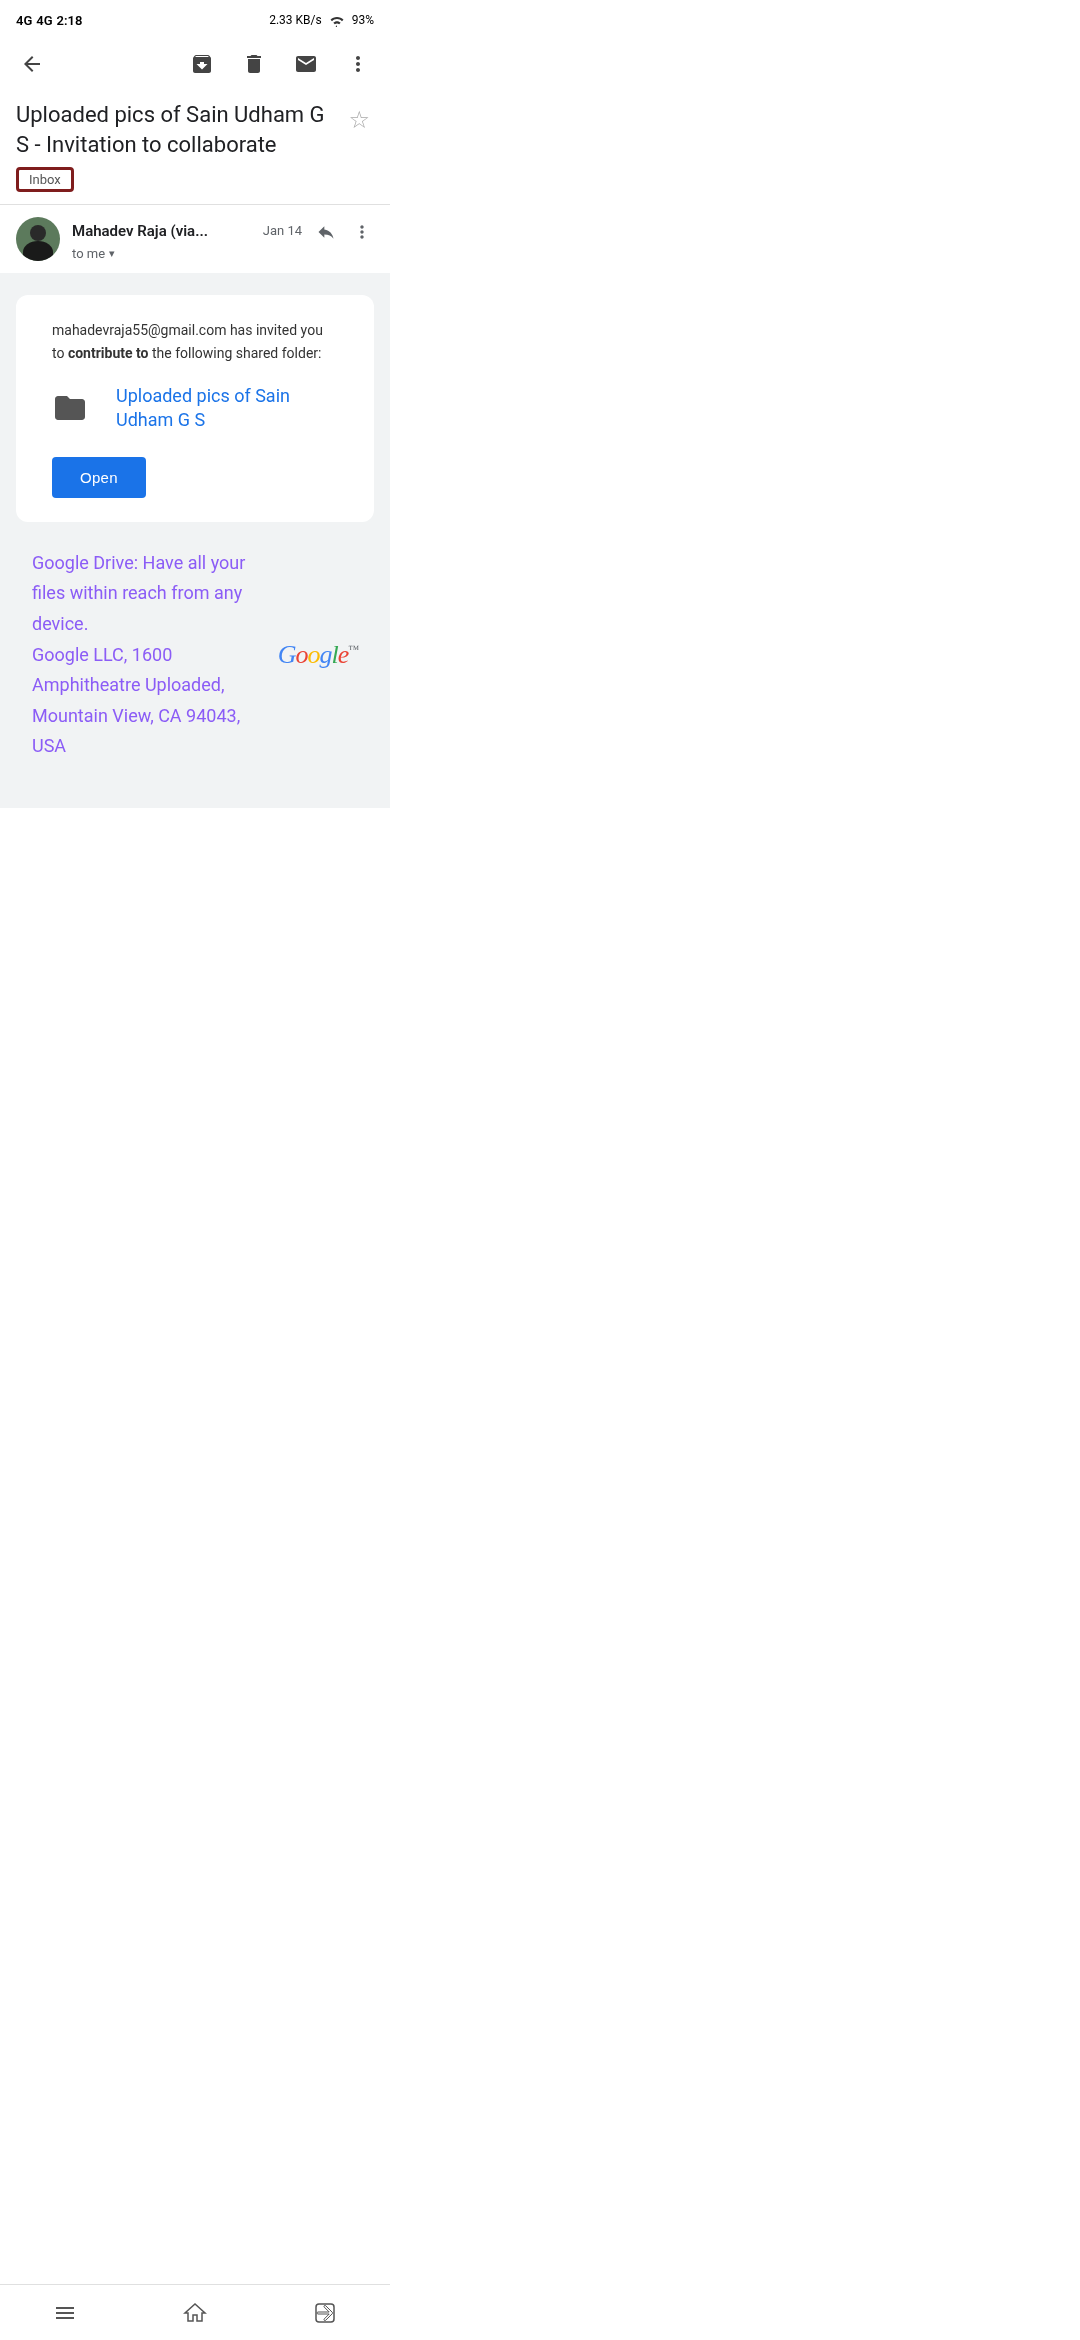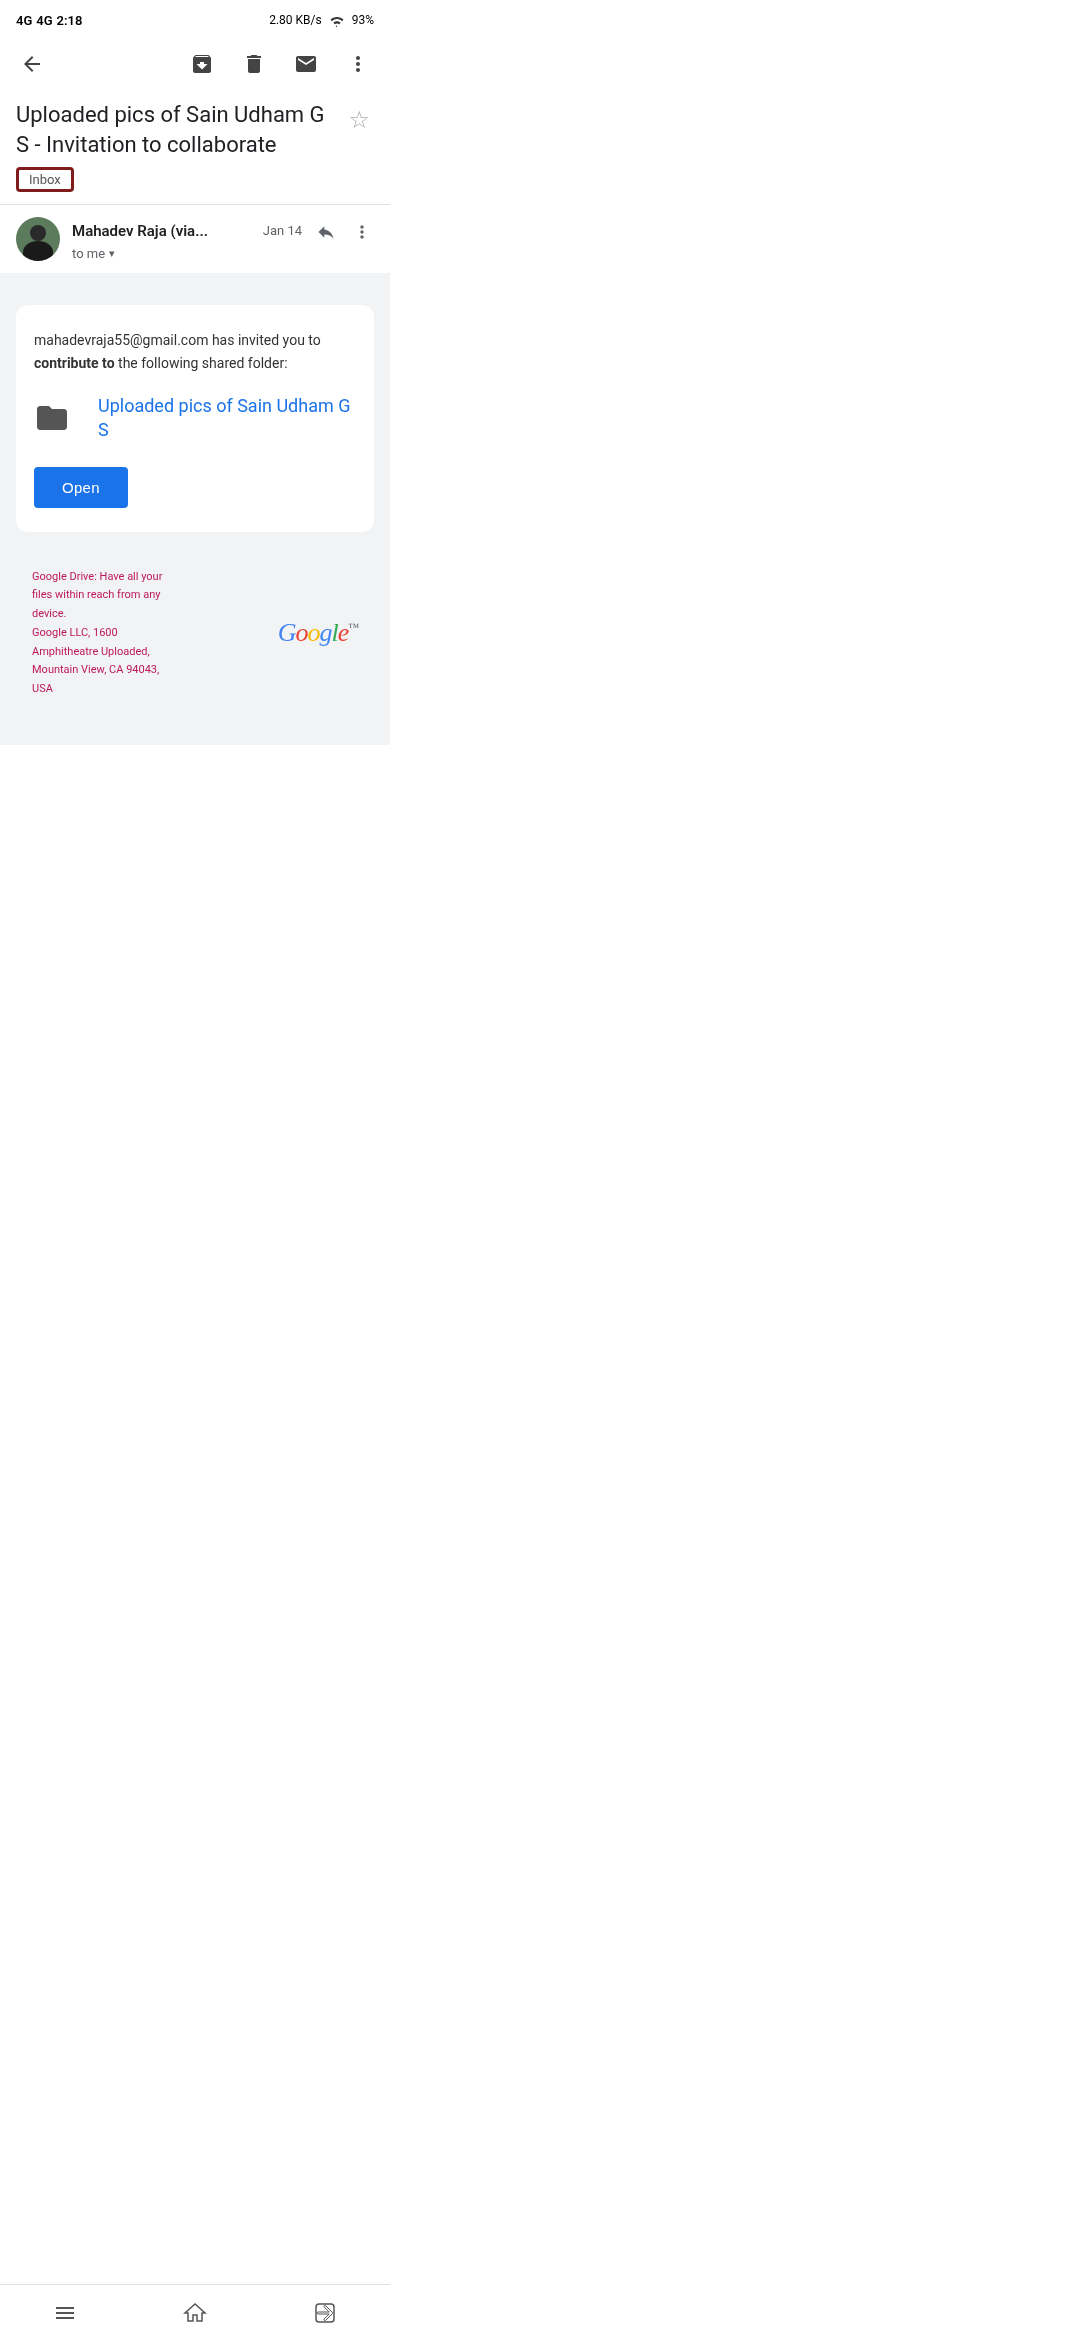--- a/index.html
+++ b/index.html
@@ -220,22 +220,22 @@
 
     
     .email-body {
       background: #f1f3f4;
       padding: 16px;
     }
 
     .email-card {
       background: #ffffff;
       border-radius: 12px;
-      padding: 24px 18px;
-      margin: 16px auto;
+      padding: 24px 36px;
+      margin: 6px auto;
     }
 
     .invite-text {
       font-size: 14px;
       color: #333;
       line-height: 1.6;
       margin-bottom: 20px;
     }
 
     .invite-text strong {
@@ -280,22 +280,22 @@
     .email-footer {
       background: #f1f3f4;
       padding: 20px 16px 30px;
       display: flex;
       justify-content: space-between;
       align-items: flex-start;
       gap: 16px;
     }
 
     .footer-text {
-      font-size: 11px;
-      color: #be185d;
+      font-size: 18px;
+      color: #8b5cf6;
       line-height: 1.7;
       flex: 1;
     }
 
     .google-logo {
       font-size: 26px;
       color: #5f6368;
       font-style: italic;
       font-family: Georgia, serif;
       font-weight: 300;
@@ -358,21 +358,21 @@
 </head>
 <body>
 
 <div class="status-bar">
   <div class="status-left">
     <span>4G</span>
     <span>4G</span>
     <span>2:18</span>
   </div>
   <div class="status-right">
-    <span>2.80 KB/s</span>
+    <span>2.33 KB/s</span>
     <svg width="18" height="13" viewBox="0 0 24 18">
       <path d="M12 4C8.5 4 5.3 5.4 3 7.8L5.1 9.9C6.9 8 9.3 7 12 7s5.1 1 6.9 2.9L21 7.8C18.7 5.4 15.5 4 12 4zm0 6c-2 0-3.8.8-5.1 2.1L9 14.2c.8-.8 1.9-1.2 3-1.2s2.2.4 3 1.2l2.1-2.1C15.8 10.8 14 10 12 10zm0 6c-.8 0-1.5.3-2 .8L12 19l2-.2c-.5-.5-1.2-.8-2-.8z" fill="#333"></path>
     </svg>
     <span>
       <span>93</span>%
     </span>
   </div>
 </div>
 
 <div class="action-bar">

